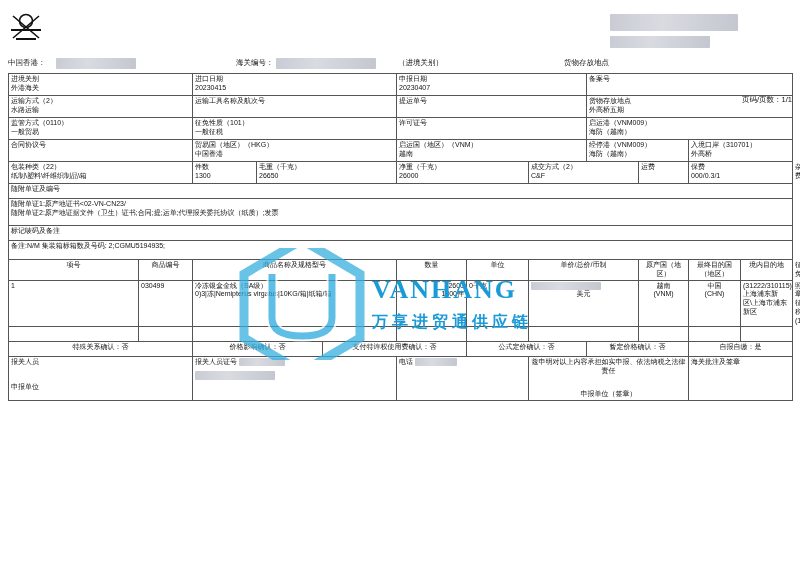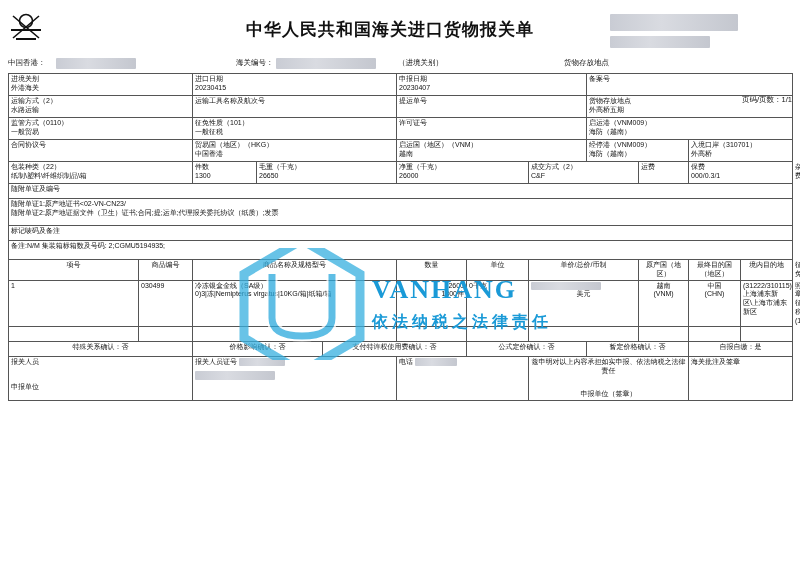--- a/index.html
+++ b/index.html
@@ -157,21 +157,20 @@
     <svg width="36" height="36" viewBox="0 0 36 36">
       <g stroke="#111" stroke-width="1.6" fill="none">
         <circle cx="18" cy="13" r="6.5"></circle>
         <path d="M5 30 L31 8 M31 30 L5 8"></path>
         <path d="M3 22 L33 22" stroke-width="2"></path>
         <path d="M8 31 L28 31" stroke-width="2"></path>
       </g>
     </svg>
   </div>
 
-  <div class="doc-title">中华人民共和国海关进口货物报关单</div>
   <div class="hdr-redact redact"></div>
   <div class="hdr-redact2 redact"></div>
 
   <div class="toprow">
     <span class="cell t-pre">中国香港：</span>
     <span class="cell t-pre-red redact"></span>
     <span class="cell t-cus">海关编号：</span>
     <span class="cell t-cus-red redact"></span>
     <span class="cell t-port">（进境关别）</span>
     <span class="cell t-only">货物存放地点</span>
@@ -417,15 +416,15 @@
   <div class="watermark">
     <svg width="340" height="112" viewBox="0 0 340 112">
       <g opacity="0.85">
         <polygon points="70,6 128,40 128,104 70,138 12,104 12,40" fill="none" stroke="#35b0e0" stroke-width="9" transform="translate(0,-14)"></polygon>
         <path d="M40 26 L40 70 Q40 88 70 88 Q100 88 100 70 L100 26" fill="none" stroke="#ffffff" stroke-width="11"></path>
         <path d="M40 26 L40 70 Q40 88 70 88 Q100 88 100 70 L100 26" fill="none" stroke="#2aa8dd" stroke-width="7"></path>
       </g>
     </svg>
   </div>
   <div class="wm-text">VANHANG</div>
-  <div class="wm-sub">依法纳税之法律责任</div>
+  <div class="wm-sub">万享进贸通供应链</div>
 
 </div>
 
 </body></html>

